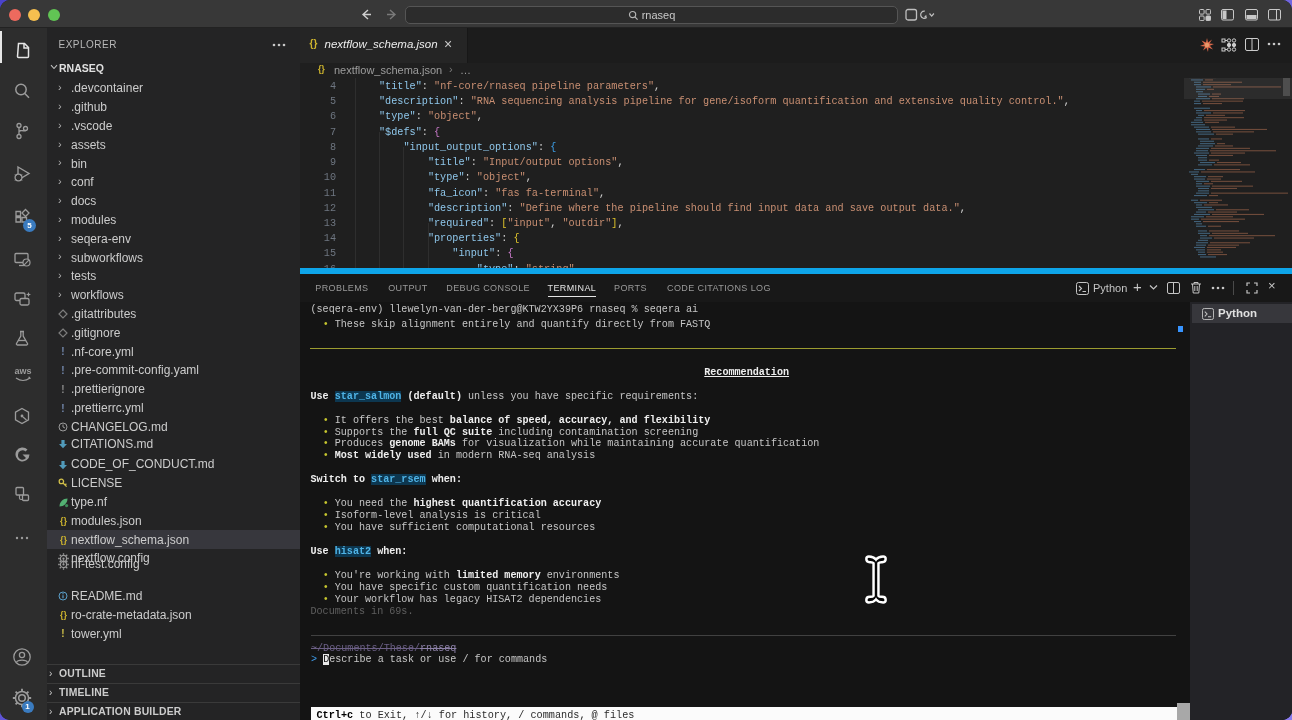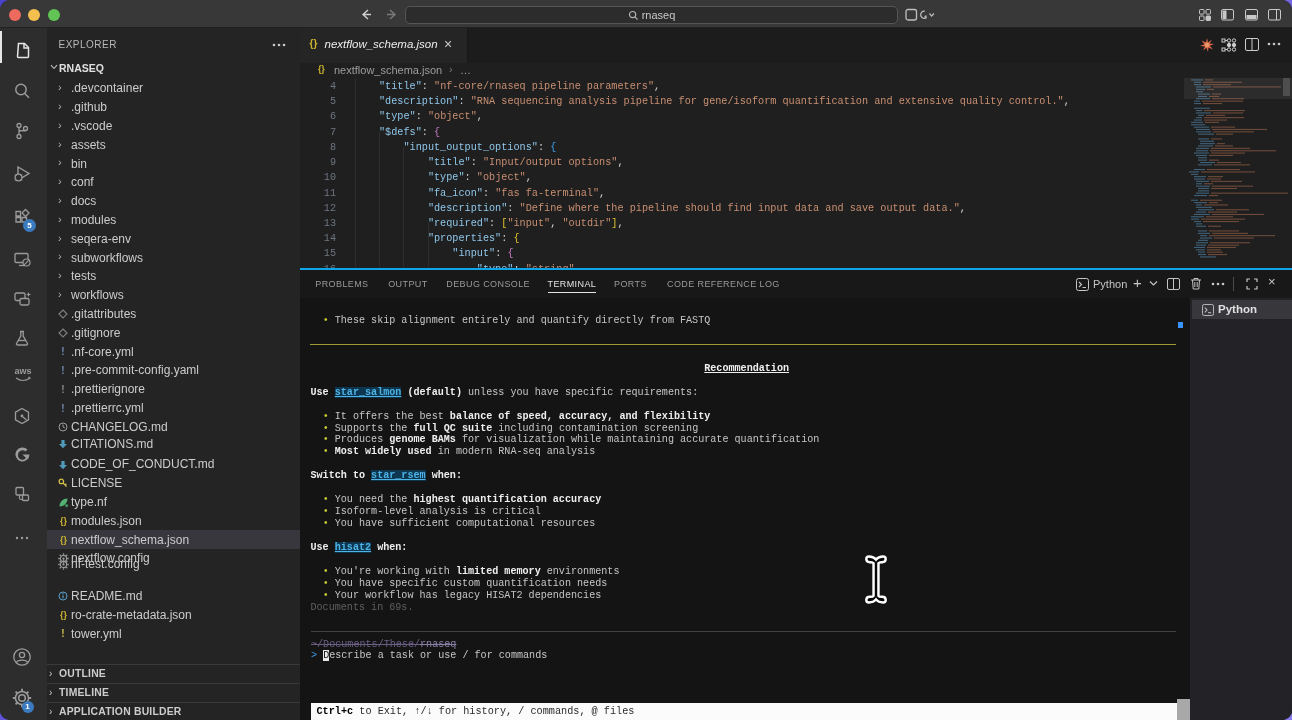--- a/index.html
+++ b/index.html
@@ -50,33 +50,33 @@
 #lnums { position:absolute; left:0; top:1px; width:36px; text-align:right; color:#6e7681;
   font-family:"Liberation Mono",monospace; font-size:10.2px; }
 #code { position:absolute; left:54.5px; top:1px; color:#cfcfcf;
   font-family:"Liberation Mono",monospace; font-size:10.2px; }
 .k { color:#8fc7eb; } .s { color:#c98f72; } .p { color:#cfcfcf; }
 .b1 { color:#dfc32a; } .b2 { color:#c678c6; } .b3 { color:#3d9fe8; }
 .guide { position:absolute; width:1px; background:rgba(255,255,255,0.07); }
 
 
 #panel { position:absolute; left:300px; top:268px; right:0; bottom:0; background:#141414;
-  border-top:2px solid #0ea5e9; }
+  border-top:6px solid #0ea5e9; }
 #phead { position:absolute; left:0; top:0; right:0; height:28px; background:#181818; }
 .ptab { position:absolute; top:8.5px; color:#9a9a9a; font-size:9px; letter-spacing:0.4px; }
 .ptab.act { color:#e4e4e4; border-bottom:1px solid #e4e4e4; padding-bottom:3.5px; }
 .picon { position:absolute; color:#c5c5c5; }
 #terml { position:absolute; left:10.5px; top:45.1px; color:#c6c6c6;
   font-family:"Liberation Mono",monospace; font-size:10.1px; }
 .trml { height:11.95px; line-height:11.95px; white-space:pre; }
 .tb { color:#efefef; font-weight:bold; }
 .ty { color:#c6c62e; }
 .tu { text-decoration:underline; }
 .tdim { color:#5f5f5f; }
-.hl { background:#0d3750; color:#4fb3e6; font-weight:bold;text-decoration:underline; }
+.hl { background:#0d3750; color:#4fb3e6; font-weight:bold; }
 #pyside { position:absolute; left:890px; top:28px; right:0; bottom:0; background:#232327; }
 #pyrow { position:absolute; left:2px; top:2px; right:0; height:19px; background:#37373c; }
 #whitebar { position:absolute; left:10.5px; top:432.5px; width:866px; height:19.5px; background:#fbfbfb;
   color:#2b2b2b; font-family:"Liberation Mono",monospace; font-size:10.2px; line-height:13px; padding:2.5px 0 0 6px; }
 </style></head>
 <body>
 <div id="win">
 
   <div id="titlebar">
     <div class="tl" style="left:8.5px;  background:#ed6a5e;"></div>
@@ -683,21 +683,21 @@
     <div class="abs" style="left:983px;top:0;width:7px;height:18px;background:#5a5a5a;opacity:0.75"></div>
   </div>
 
   <div id="panel">
     <div id="phead">
       <span class="ptab" style="left:15.3px">PROBLEMS</span>
 <span class="ptab" style="left:88.2px">OUTPUT</span>
 <span class="ptab" style="left:146.3px">DEBUG CONSOLE</span>
 <span class="ptab act" style="left:247.5px">TERMINAL</span>
 <span class="ptab" style="left:314.0px">PORTS</span>
-<span class="ptab" style="left:367.0px">CODE REFERENCE LOG</span>
+<span class="ptab" style="left:367.0px">CODE CITATIONS LOG</span>
       <svg class="picon abs" style="left:776px;top:8px" width="13" height="13" viewBox="0 0 13 13">
           <rect x="0.5" y="0.5" width="12" height="12" rx="2" fill="none" stroke="#c5c5c5"></rect>
           <path d="M3 4 l2.5 2.5 L3 9 M6.5 9.5 h3.5" fill="none" stroke="#c5c5c5" stroke-width="1.1"></path>
         </svg>
       <span class="picon abs" style="left:793px;top:7.5px;font-size:11px">Python</span>
       <span class="picon abs" style="left:833px;top:4px;font-size:15px;font-weight:300">+</span>
       <svg class="picon abs" style="left:849px;top:10px" width="9" height="7" viewBox="0 0 9 7">
           <path d="M1 1.5 L4.5 5 L8 1.5" fill="none" stroke="#c5c5c5" stroke-width="1.2"></path>
         </svg>
       <svg class="picon abs" style="left:867px;top:8px" width="13" height="12" viewBox="0 0 13 12">
@@ -714,20 +714,21 @@
             <circle cx="12" cy="2" r="1.3" fill="#c8c8c8"></circle>
           </svg>
         </span>
       <div class="abs" style="left:933px;top:7px;width:1px;height:14px;background:#4a4a4a"></div>
       <svg class="picon abs" style="left:946px;top:8px" width="12" height="12" viewBox="0 0 12 12">
           <path d="M1 4 V1 h3 M8 1 h3 v3 M11 8 v3 H8 M4 11 H1 V8" fill="none" stroke="#c5c5c5" stroke-width="1.2"></path>
         </svg>
       <span class="picon abs" style="left:968px;top:4px;font-size:13px">×</span>
     </div>
 
+    <div class="abs" style="left:10.5px;top:29.7px;color:#c6c6c6;font-family:'Liberation Mono',monospace;font-size:10.1px;line-height:11.8px">(seqera-env) llewelyn-van-der-berg@KTW2YX39P6 rnaseq % seqera ai</div>
     <div id="terml">
         <div class="trml">  <span class="ty">•</span> These skip alignment entirely and quantify directly from FASTQ</div>
 <div class="trml"></div>
 <div class="trml"></div>
 <div class="trml"></div>
 <div class="trml">                                                                 <span class="tb"><span class="tu">Recommendation</span></span></div>
 <div class="trml"></div>
 <div class="trml"><span class="tb">Use</span> <span class="hl">star_salmon</span> <span class="tb">(default)</span> unless you have specific requirements:</div>
 <div class="trml"></div>
 <div class="trml">  <span class="ty">•</span> It offers the best <span class="tb">balance of speed, accuracy, and flexibility</span></div>

